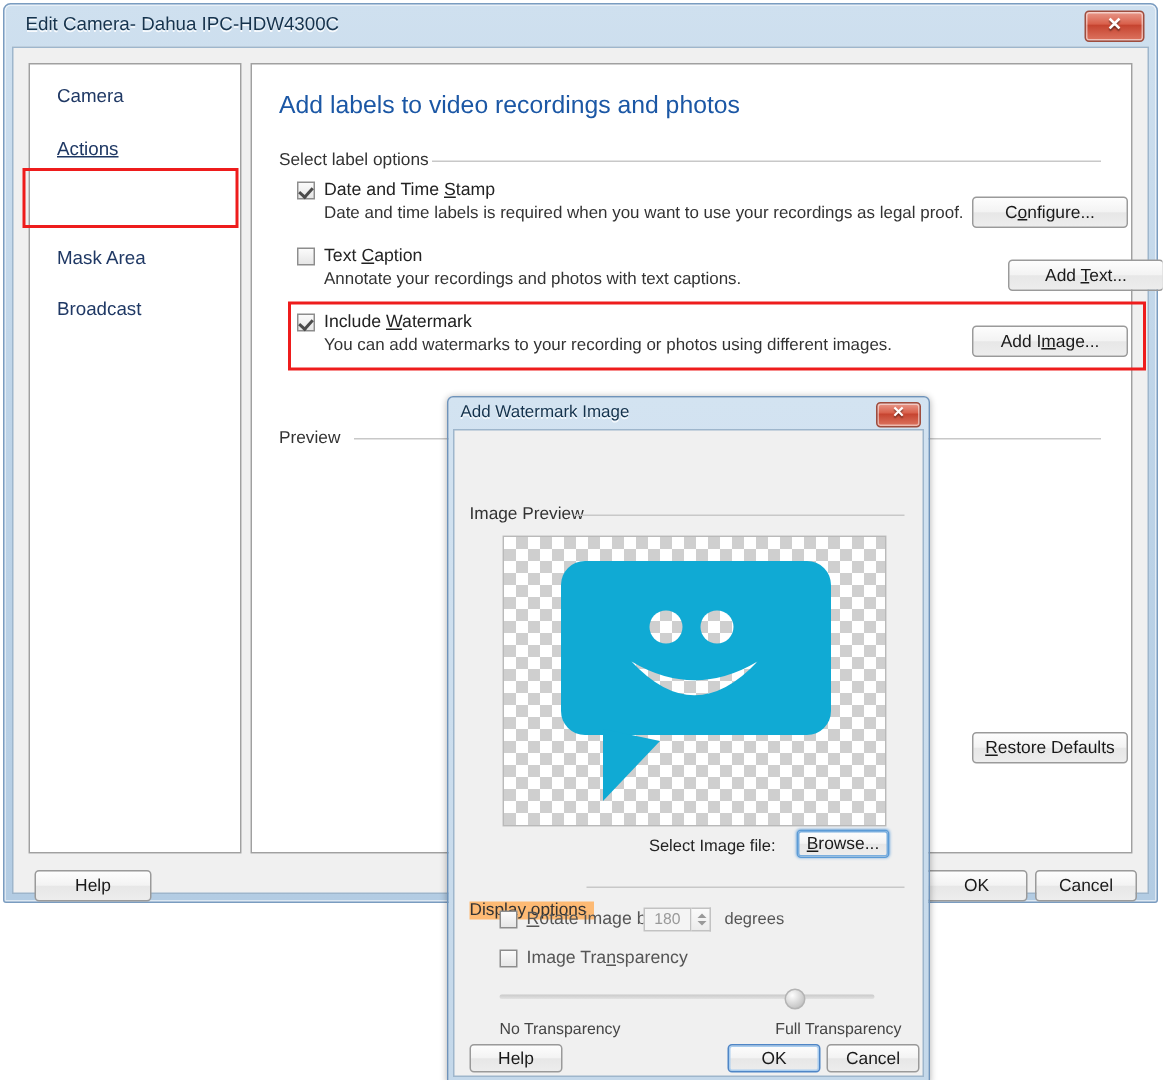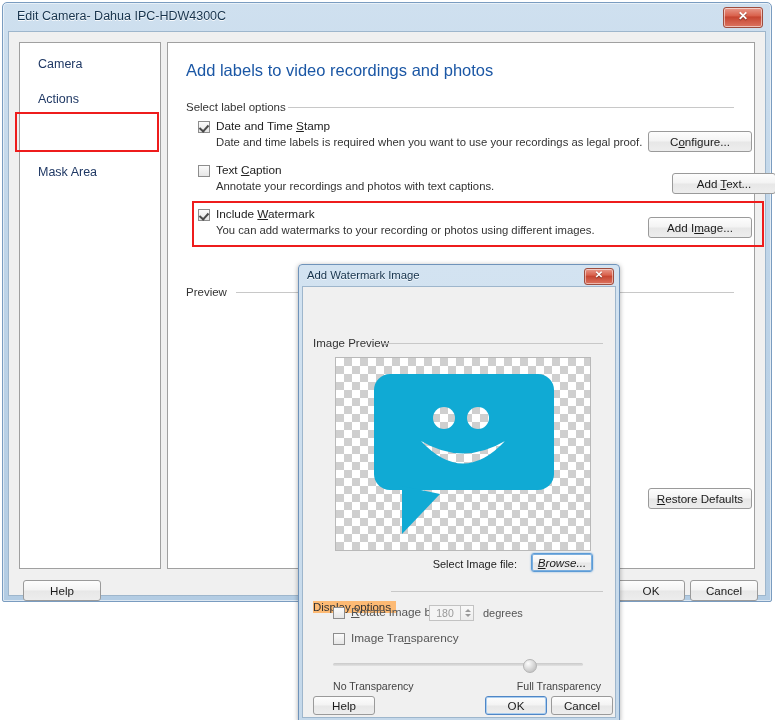--- a/index.html
+++ b/index.html
@@ -103,21 +103,21 @@
   }
   u.acc{ text-decoration:underline; }
 
   .btn{
     position:absolute; box-sizing:border-box;
     background:linear-gradient(180deg,#fdfdfd 0%,#f3f3f3 48%,#e7e7e7 52%,#ededed 100%);
     border:1px solid #9a9a9a; border-radius:3px;
     font-size:11.6px; color:#1a1a1a; text-align:center; cursor:pointer;
     font-family:"Liberation Sans",sans-serif;
   }
-  .btn.focus{ box-shadow:0 0 0 1px #7aaede inset, 0 0 2px #7aaede; border-color:#5c9bd6;font-style:italic;}
+  .btn.focus{ box-shadow:0 0 0 1px #7aaede inset, 0 0 2px #7aaede; border-color:#5c9bd6;}
   .btn.default{ border-color:#4f86c6; box-shadow:0 0 0 1px #a9cdef inset;}
 
   
   .win-inner{
     position:absolute; left:298px; top:264px; width:320px; height:456px;
     background:linear-gradient(180deg,#d3e3f1 0%,#c4d8ea 100%);
     border:1px solid #6f93ba; border-radius:4px 4px 2px 2px;
     box-shadow:0 1px 5px rgba(0,0,0,.32);
   }
   .inner-title{
@@ -196,25 +196,28 @@
         <div class="x">✕</div>
       </div>
     </div>
 
     <div class="win-body">
 
       <div class="sidebar">
         <div class="nav-item" style="top:10px;">
           <span>Camera</span>
         </div>
-        <div class="nav-item" style="top:45px;">
+        <div class="nav-item" style="top:45px;text-decoration:underline;">
           <span>Actions</span>
         </div>
         <div class="nav-item" style="top:118px;">
           <span>Mask Area</span>
+        </div>
+        <div class="nav-item" style="top:152px;">
+          <span>Broadcast</span>
         </div>
       </div>
 
       <div class="mainpanel">
 
         <div class="page-head">Add labels to video recordings and photos</div>
 
         <div class="group-label" style="left:18px; top:58px;">Select label options</div>
         <div class="group-rule" style="left:120px; top:64px; right:20px;"></div>
 

